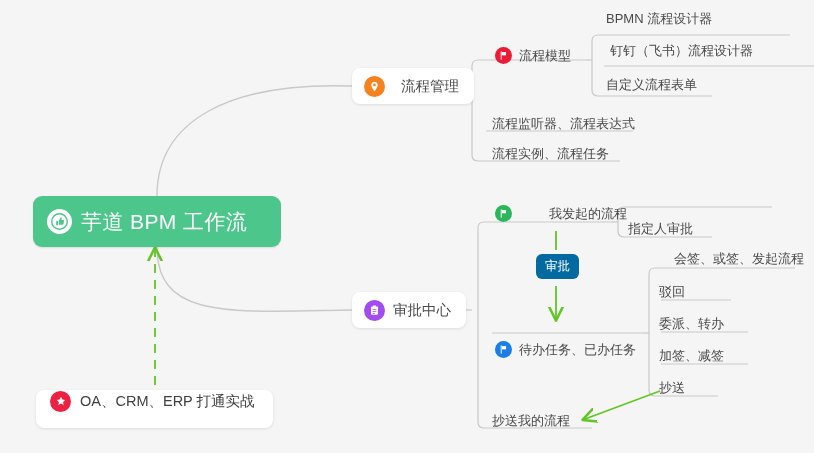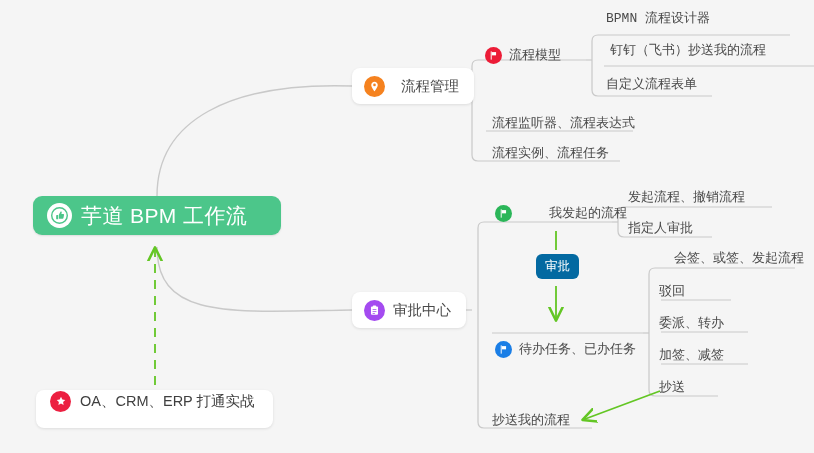--- a/index.html
+++ b/index.html
@@ -11,21 +11,21 @@
     overflow:hidden;
     position:relative;
   }
   #stage{position:absolute;inset:0;width:814px;height:453px;}
   svg.layer{position:absolute;left:0;top:0;width:814px;height:453px;pointer-events:none;}
 
   
   .root-node{
     position:absolute;
     left:33px;top:196px;
-    width:248px;height:39px;
+    width:248px;height:51px;
     background:#4cc68a;
     border-radius:9px;
     display:flex;align-items:center;
     padding-left:14px;
     box-sizing:border-box;
     box-shadow:0 1px 2px rgba(0,0,0,.10);
   }
   .root-label{
     color:#ffffff;font-size:21px;letter-spacing:.4px;
     margin-left:9px;white-space:nowrap;
@@ -50,21 +50,20 @@
   #card-oa{left:36px;top:390px;height:38px;padding:0 18px 16px 14px;}
   #card-oa .card-label{font-size:14.5px;color:#3f3f3f;margin-left:9px;}
 
   
   .leaf{
     position:absolute;
     font-size:13px;
     color:#4a4a4a;
     white-space:nowrap;
     line-height:1;
-    font-family:Liberation Mono, monospace;
   }
   .leaf.icon-leaf{display:flex;align-items:center;}
   .leaf.icon-leaf .t{margin-left:7px;}
 
   
   .dot{
     width:17px;height:17px;border-radius:50%;
     flex:0 0 17px;
     display:flex;align-items:center;justify-content:center;
   }
@@ -195,35 +194,35 @@
 
   <div class="card" id="card-oa">
     <span class="bigdot" style="background:#ec2041">
       <svg width="12" height="12" viewBox="0 0 24 24" aria-hidden="true">
         <path d="M12 3.6l2.6 5.4 5.9.85-4.3 4.15 1.02 5.9L12 17.1l-5.22 2.8L7.8 14 3.5 9.85l5.9-.85z" fill="#ffffff"></path>
       </svg>
     </span>
     <span class="card-label">OA、CRM、ERP 打通实战</span>
   </div>
 
-  <div class="leaf icon-leaf" style="left:485px;top:47px;">
+  <div class="leaf icon-leaf" style="left:495px;top:47px;">
     <span class="dot" style="background:#ec1c37">
       <svg width="11" height="11" viewBox="0 0 24 24" aria-hidden="true">
         <path d="M7 3.8v16.4" stroke="#ffffff" stroke-width="2.1" stroke-linecap="round"></path>
         <path d="M8.3 4.6h9.3v7.1H8.3z" fill="#ffffff"></path>
       </svg>
     </span>
     <span class="t">流程模型</span>
   </div>
 
   <div class="leaf" style="left:492px;top:117px;">流程监听器、流程表达式</div>
   <div class="leaf" style="left:492px;top:147px;">流程实例、流程任务</div>
 
   <div class="leaf" style="left:606px;top:12px;">BPMN 流程设计器</div>
-  <div class="leaf" style="left:610px;top:44px;">钉钉（飞书）抄送我的流程</div>
+  <div class="leaf" style="left:610px;top:44px;">钉钉（飞书）流程设计器</div>
   <div class="leaf" style="left:606px;top:78px;">自定义流程表单</div>
 
   <div class="leaf icon-leaf" style="left:495px;top:205px;gap:30px;">
     <span class="dot" style="background:#2bb659">
       <svg width="11" height="11" viewBox="0 0 24 24" aria-hidden="true">
         <path d="M7 3.8v16.4" stroke="#ffffff" stroke-width="2.1" stroke-linecap="round"></path>
         <path d="M8.3 4.6h9.3v7.1H8.3z" fill="#ffffff"></path>
       </svg>
     </span>
     <span class="t">我发起的流程</span>
@@ -234,21 +233,20 @@
       <svg width="11" height="11" viewBox="0 0 24 24" aria-hidden="true">
         <path d="M7 3.8v16.4" stroke="#ffffff" stroke-width="2.1" stroke-linecap="round"></path>
         <path d="M8.3 4.6h9.3v7.1H8.3z" fill="#ffffff"></path>
       </svg>
     </span>
     <span class="t">待办任务、已办任务</span>
   </div>
 
   <div class="leaf" style="left:492px;top:414px;">抄送我的流程</div>
 
-  <div class="leaf" style="left:628px;top:191px;">发起流程、撤销流程</div>
   <div class="leaf" style="left:628px;top:222px;">指定人审批</div>
 
   <div class="leaf" style="left:674px;top:252px;">会签、或签、发起流程</div>
   <div class="leaf" style="left:659px;top:285px;">驳回</div>
   <div class="leaf" style="left:659px;top:317px;">委派、转办</div>
   <div class="leaf" style="left:659px;top:349px;">加签、减签</div>
   <div class="leaf" style="left:659px;top:381px;">抄送</div>
 
   <div class="pill" id="pill-shenpi">审批</div>
 

